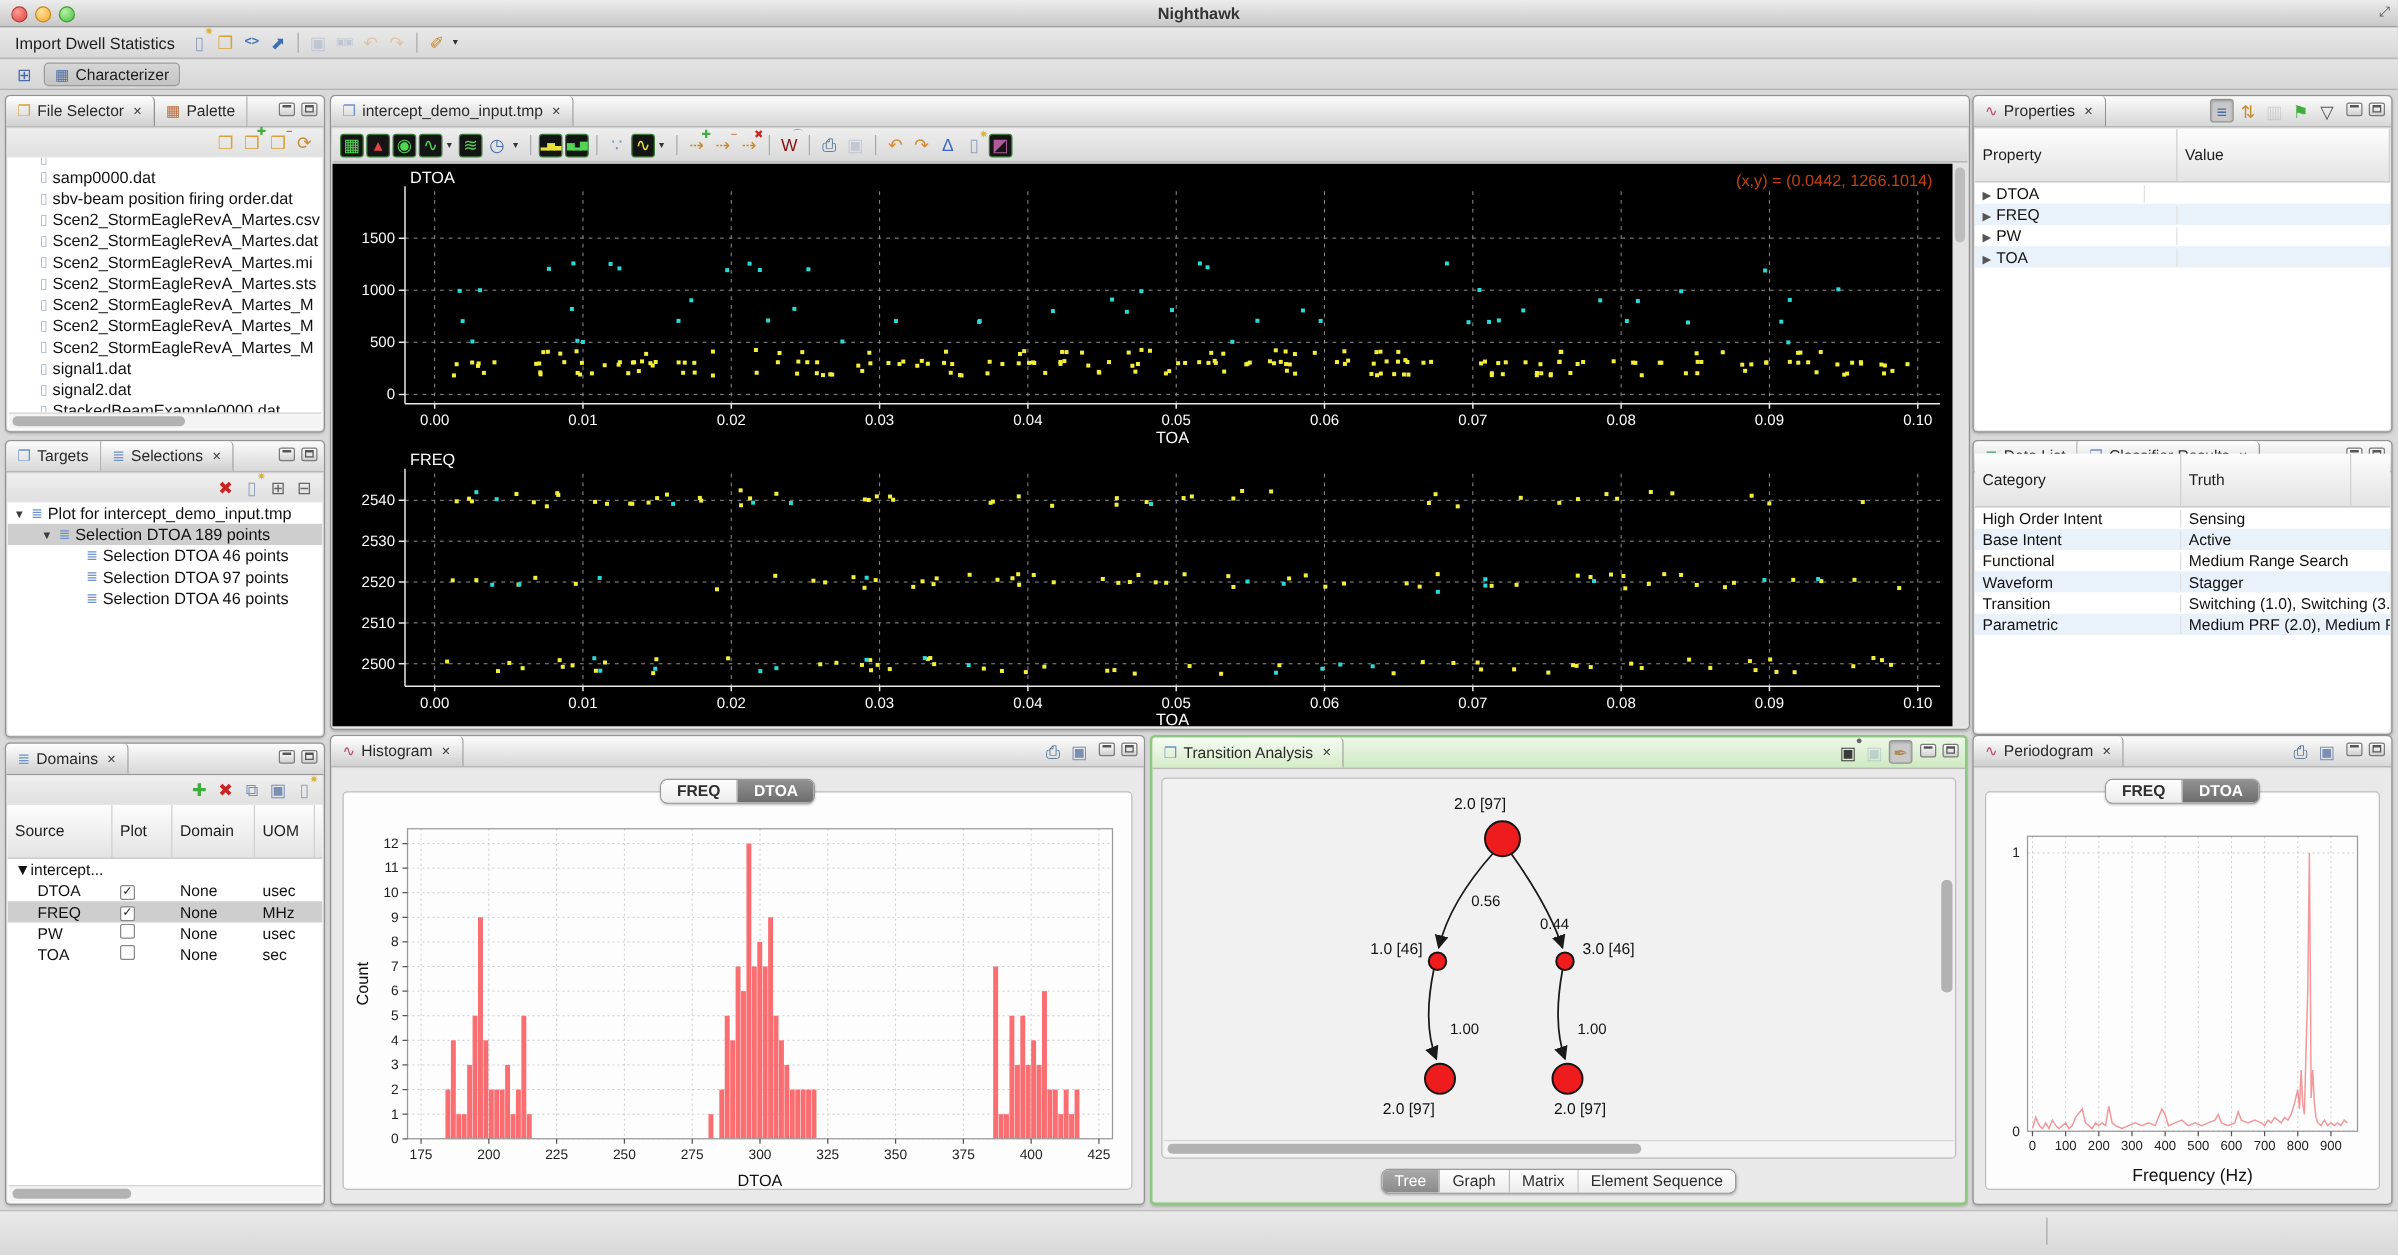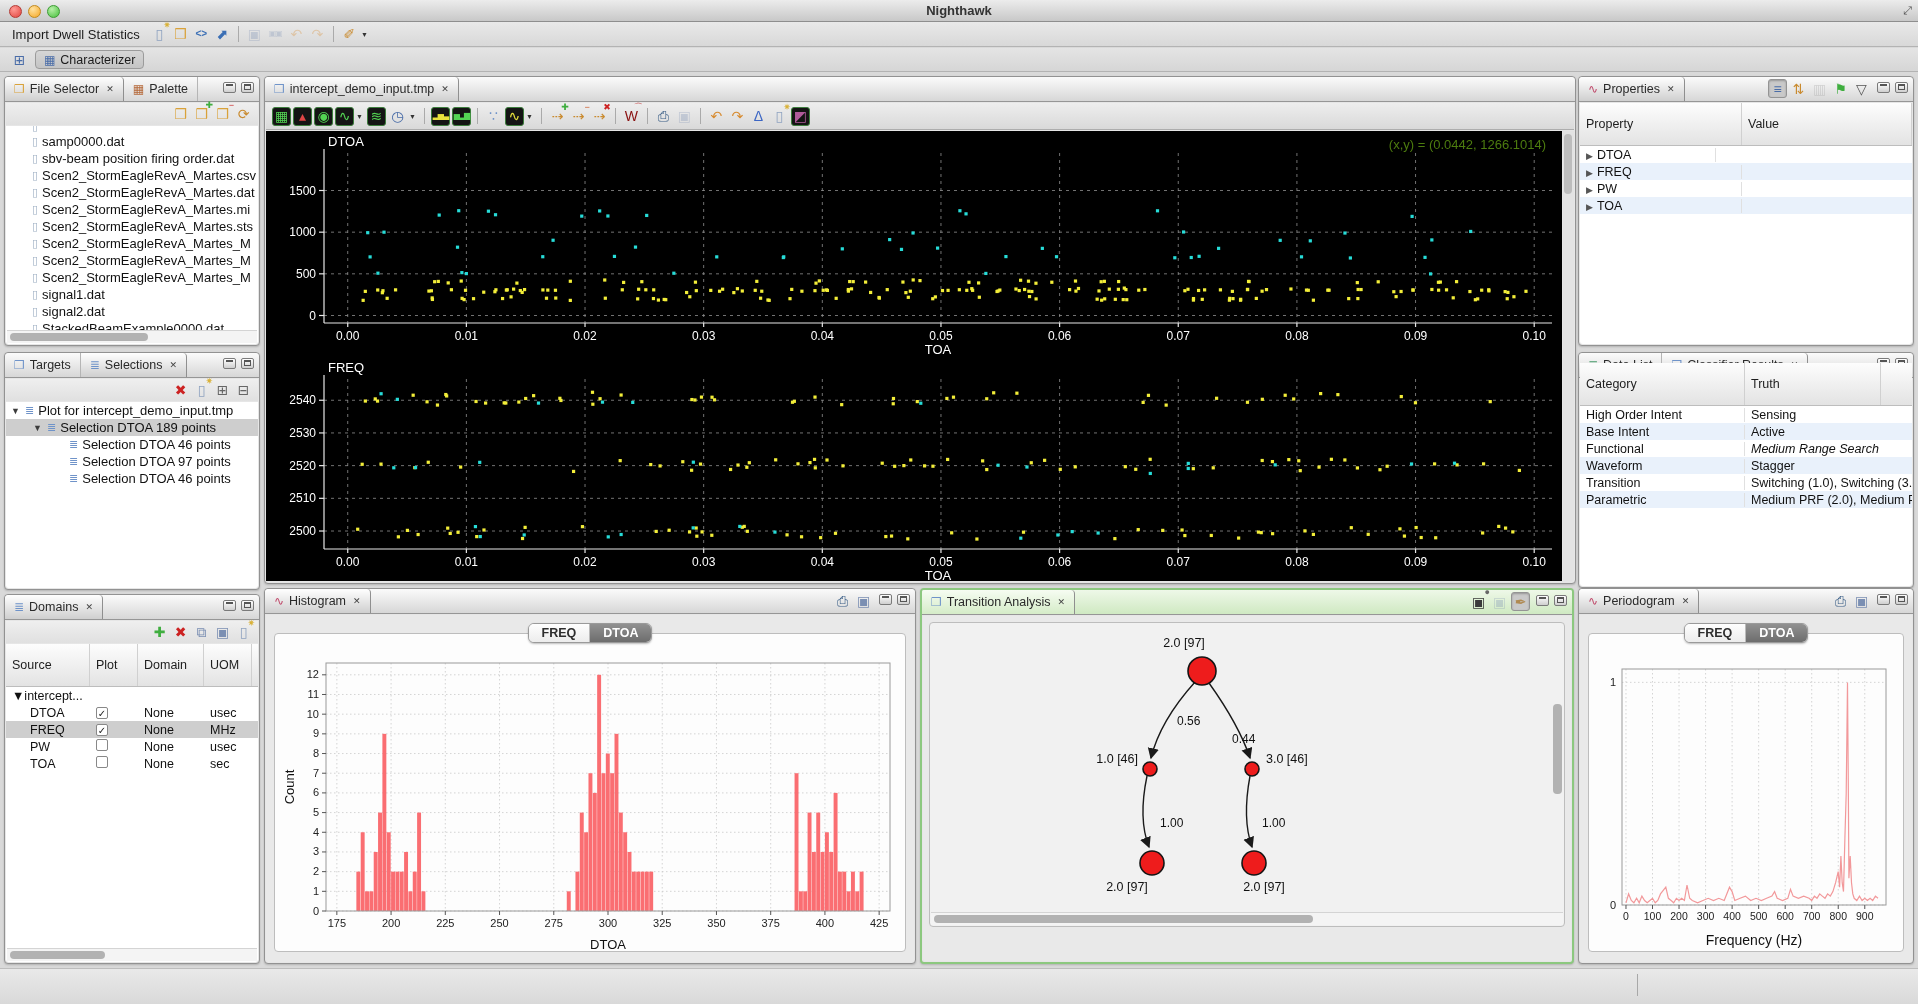--- a/index.html
+++ b/index.html
@@ -93,21 +93,21 @@
   .seg.flat .opt.active { background:linear-gradient(#a9a9a9,#8a8a8a); }
   
   #editor-toolbar { position:absolute; left:1px; top:26px; right:1px; height:27px;
     background:linear-gradient(#eeeeee,#d9d9d9); border-bottom:1px solid #adadad;
     display:flex; align-items:center; padding-left:6px; }
   #plotarea { position:absolute; left:1px; right:13px; top:54px; bottom:2px; background:#000; }
   #editor-vscroll { position:absolute; right:1px; top:54px; bottom:2px; width:11px; background:#e3e3e3;
     border-radius:0 0 3px 0; }
   #editor-vscroll .thumb { position:absolute; left:1px; top:3px; width:8px; height:60px;
     background:#bdbdbd; border-radius:4px; }
-  #coords { position:absolute; right:16px; top:6px; color:#4d7c0f; font-size:13px;text-align:center; }
+  #coords { position:absolute; right:16px; top:6px; color:#c2410c; font-size:13px;text-align:center; }
   svg { font-family:"Liberation Sans","DejaVu Sans",sans-serif; display:block; }
   #statusbar { position:absolute; left:0; bottom:0; width:1918px; height:36px;
     background:linear-gradient(#e9e9e9,#d9d9d9); border-top:1px solid #bdbdbd; }
   #status-caret { position:absolute; left:1637px; top:974px; width:1px; height:22px; background:#a8a8a8; }
   .chartbox { position:absolute; background:#fdfdfd; border:1px solid #bdbdbd; border-radius:4px; }
 </style>
 </head>
 <body>
 
 <div id="titlebar">
@@ -1004,21 +1004,21 @@
         <div class="trow">
           <span class="tc" style="width: 165px; border-right: 1px solid rgb(224, 224, 224);">High Order Intent</span>
           <span class="tc" style="flex: 1 1 0%;">Sensing</span>
         </div>
         <div class="trow alt">
           <span class="tc" style="width: 165px; border-right: 1px solid rgb(224, 224, 224);">Base Intent</span>
           <span class="tc" style="flex: 1 1 0%;">Active</span>
         </div>
         <div class="trow">
           <span class="tc" style="width: 165px; border-right: 1px solid rgb(224, 224, 224);">Functional</span>
-          <span class="tc" style="flex: 1 1 0%; font-style: italic;">Medium Range Search</span>
+          <span class="tc" style="flex: 1 1 0%;">Medium Range Search</span>
         </div>
         <div class="trow alt">
           <span class="tc" style="width: 165px; border-right: 1px solid rgb(224, 224, 224);">Waveform</span>
           <span class="tc" style="flex: 1 1 0%;">Stagger</span>
         </div>
         <div class="trow">
           <span class="tc" style="width: 165px; border-right: 1px solid rgb(224, 224, 224);">Transition</span>
           <span class="tc" style="flex: 1 1 0%;">Switching (1.0), Switching (3.0),...</span>
         </div>
         <div class="trow alt">
@@ -1228,20 +1228,28 @@
           <circle cx="320" cy="238" r="12" fill="#ee1c1c" stroke="#151515" stroke-width="1.6"></circle>
           <text x="330" y="266" fill="#111" font-size="12.5px" text-anchor="middle">2.0 [97]</text>
         </svg>
       <div class="vscroll" style="bottom:20px;">
           <span class="thumb" style="top:28%;height:90px;"></span>
         </div>
       <div class="hscroll">
           <span class="thumb" style="width:60%;"></span>
         </div>
     </div>
+    <div style="position:absolute; left:0; right:0; bottom:6px; text-align:center;">
+      <span class="seg flat">
+          <span class="opt active">Tree</span>
+          <span class="opt">Graph</span>
+          <span class="opt">Matrix</span>
+          <span class="opt">Element Sequence</span>
+        </span>
+    </div>
   </div>
 </div>
 
 <div class="panel" id="p-periodogram" style="left:1578px; top:588px; width:336px; height:376px;">
   <div class="tabbar">
     <div class="vtab active">
       <span class="ticon" style="color:#c04a6b;">∿</span>
       <span>Periodogram</span>
       <span class="tclose">✕</span>
     </div>

